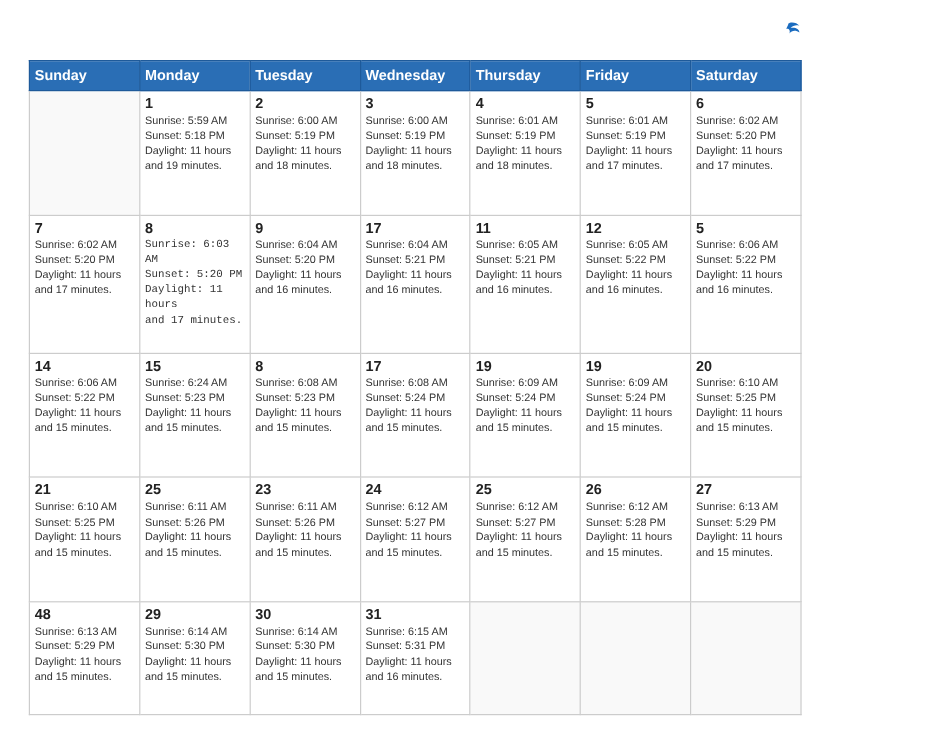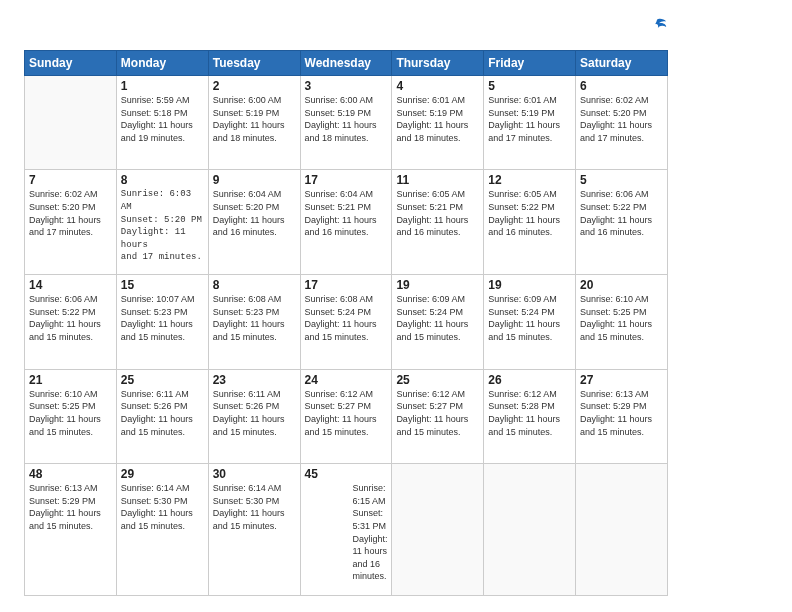--- a/index.html
+++ b/index.html
@@ -232,21 +232,21 @@
         <tr>
           <td>
             <span class="day-num">14</span>
             <div class="day-info" style="white-space: pre-line;">Sunrise: 6:06 AM
 Sunset: 5:22 PM
 Daylight: 11 hours
 and 15 minutes.</div>
           </td>
           <td>
             <span class="day-num">15</span>
-            <div class="day-info" style="white-space: pre-line;">Sunrise: 10:07 AM
+            <div class="day-info" style="white-space: pre-line;">Sunrise: 6:24 AM
 Sunset: 5:23 PM
 Daylight: 11 hours
 and 15 minutes.</div>
           </td>
           <td>
             <span class="day-num">8</span>
             <div class="day-info" style="white-space: pre-line;">Sunrise: 6:08 AM
 Sunset: 5:23 PM
 Daylight: 11 hours
 and 15 minutes.</div>
@@ -347,22 +347,22 @@
 and 15 minutes.</div>
           </td>
           <td>
             <span class="day-num">30</span>
             <div class="day-info" style="white-space: pre-line;">Sunrise: 6:14 AM
 Sunset: 5:30 PM
 Daylight: 11 hours
 and 15 minutes.</div>
           </td>
           <td>
-            <span class="day-num">45</span>
-            <div class="day-info" style="white-space: pre-line; margin-left: 48px;">Sunrise: 6:15 AM
+            <span class="day-num">31</span>
+            <div class="day-info" style="white-space: pre-line;">Sunrise: 6:15 AM
 Sunset: 5:31 PM
 Daylight: 11 hours
 and 16 minutes.</div>
           </td>
           <td class="empty-cell"></td>
           <td class="empty-cell"></td>
           <td class="empty-cell"></td>
         </tr>
       </tbody>
   </table>

